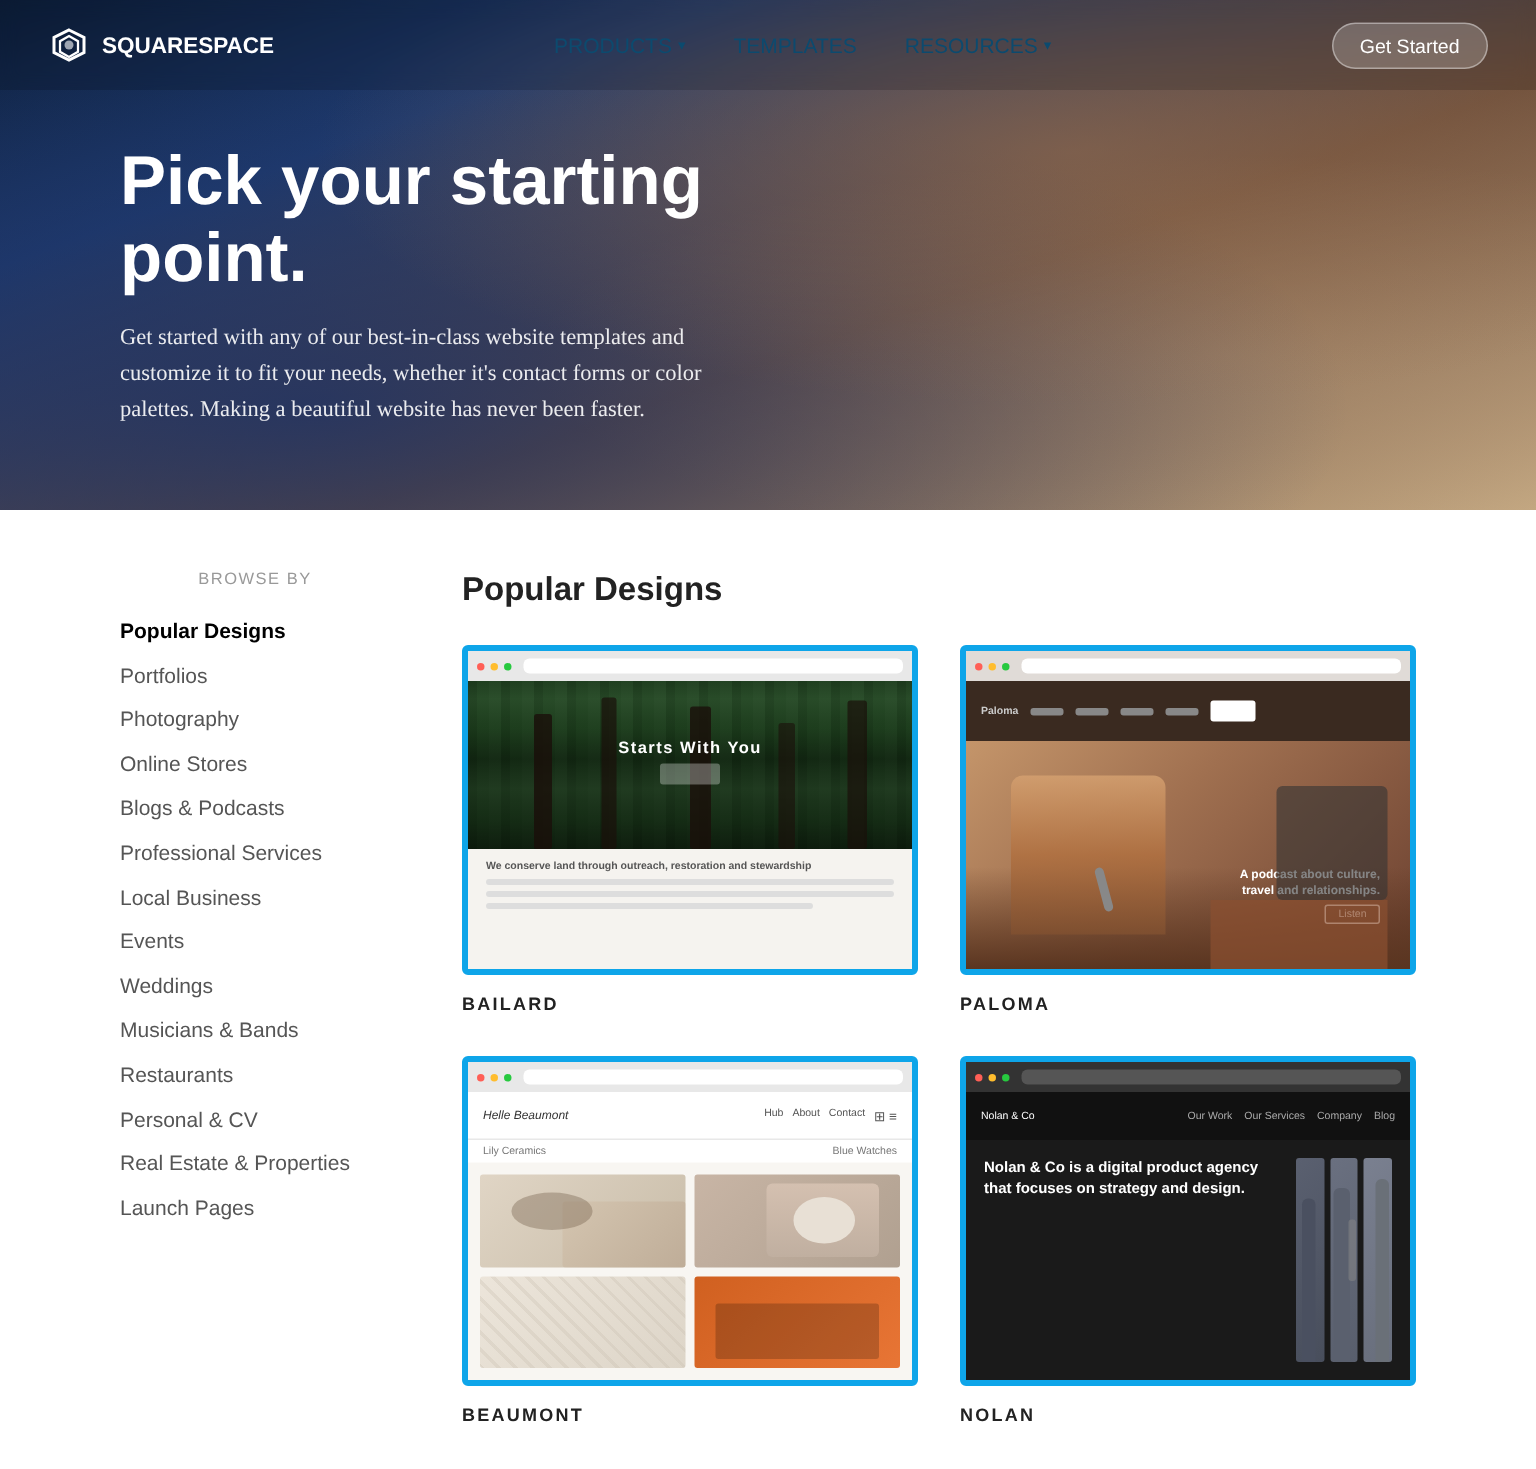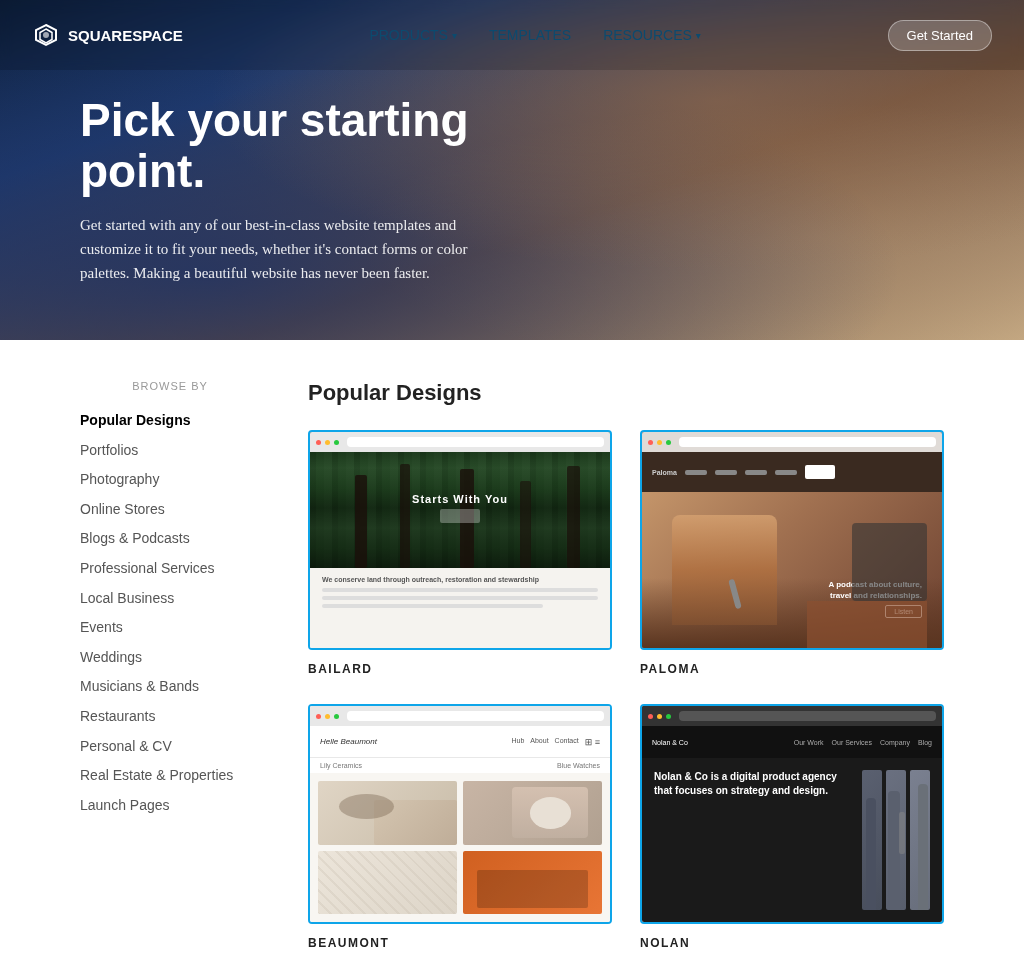--- a/index.html
+++ b/index.html
@@ -2,21 +2,21 @@
 <html><head>
   <meta charset="utf-8">
   <style>
     * { box-sizing: border-box; margin: 0; padding: 0; }
     body { font-family: -apple-system, BlinkMacSystemFont, 'Segoe UI', Helvetica, Arial, sans-serif; background: #fff; color: #333; }
 
     
     .header {
       position: fixed; top: 0; left: 0; right: 0; z-index: 100;
       display: flex; align-items: center; justify-content: space-between;
-      padding: 0 32px; height: 70px; background: rgba(0,0,0,0.15); backdrop-filter: blur(6px);
+      padding: 0 32px; height: 60px; background: rgba(0,0,0,0.15); backdrop-filter: blur(6px);
     }
     .header-logo { display: flex; align-items: center; gap: 8px; color: #fff; font-weight: 600; font-size: 15px; text-decoration: none; }
     .logo-icon { width: 28px; height: 28px; }
     .header-nav { display: flex; align-items: center; gap: 32px; }
     .nav-item { color: #0c4a6e; font-size: 14px; cursor: pointer; display: flex; align-items: center; gap: 4px; }
     .nav-chevron { font-size: 10px; }
     .header-cta { background: rgba(255,255,255,0.2); border-radius: 20px; padding: 7px 18px; color: #fff; font-size: 13px; cursor: pointer; border: 1px solid rgba(255,255,255,0.4); }
 
     
     .hero {
@@ -46,21 +46,21 @@
     .sidebar-item.active { font-weight: 700; color: #000; }
 
     
     .templates-area { flex: 1; }
     .templates-title { font-size: 22px; font-weight: 600; color: #222; margin-bottom: 24px; }
     .templates-grid { display: grid; grid-template-columns: 1fr 1fr; gap: 28px 28px; }
 
     
     .template-card { cursor: pointer; }
     .card-image-wrapper {
-      border: 2px solid #0ea5e9; border-radius: 4px; overflow: hidden;
+      border: 4px solid #0ea5e9; border-radius: 4px; overflow: hidden;
       height: 220px; background: #a16207; position: relative;
       transition: box-shadow 0.2s;
     }
     .card-name { font-size: 12px; font-weight: 700; letter-spacing: 1.5px; color: #222; margin-top: 12px; text-transform: uppercase; }
 
     
     .preview-bailard {
       background: linear-gradient(180deg, #2d4a2d 0%, #3d5a3d 40%, #f5f3ef 40%);
       height: 100%; display: flex; flex-direction: column;
     }

